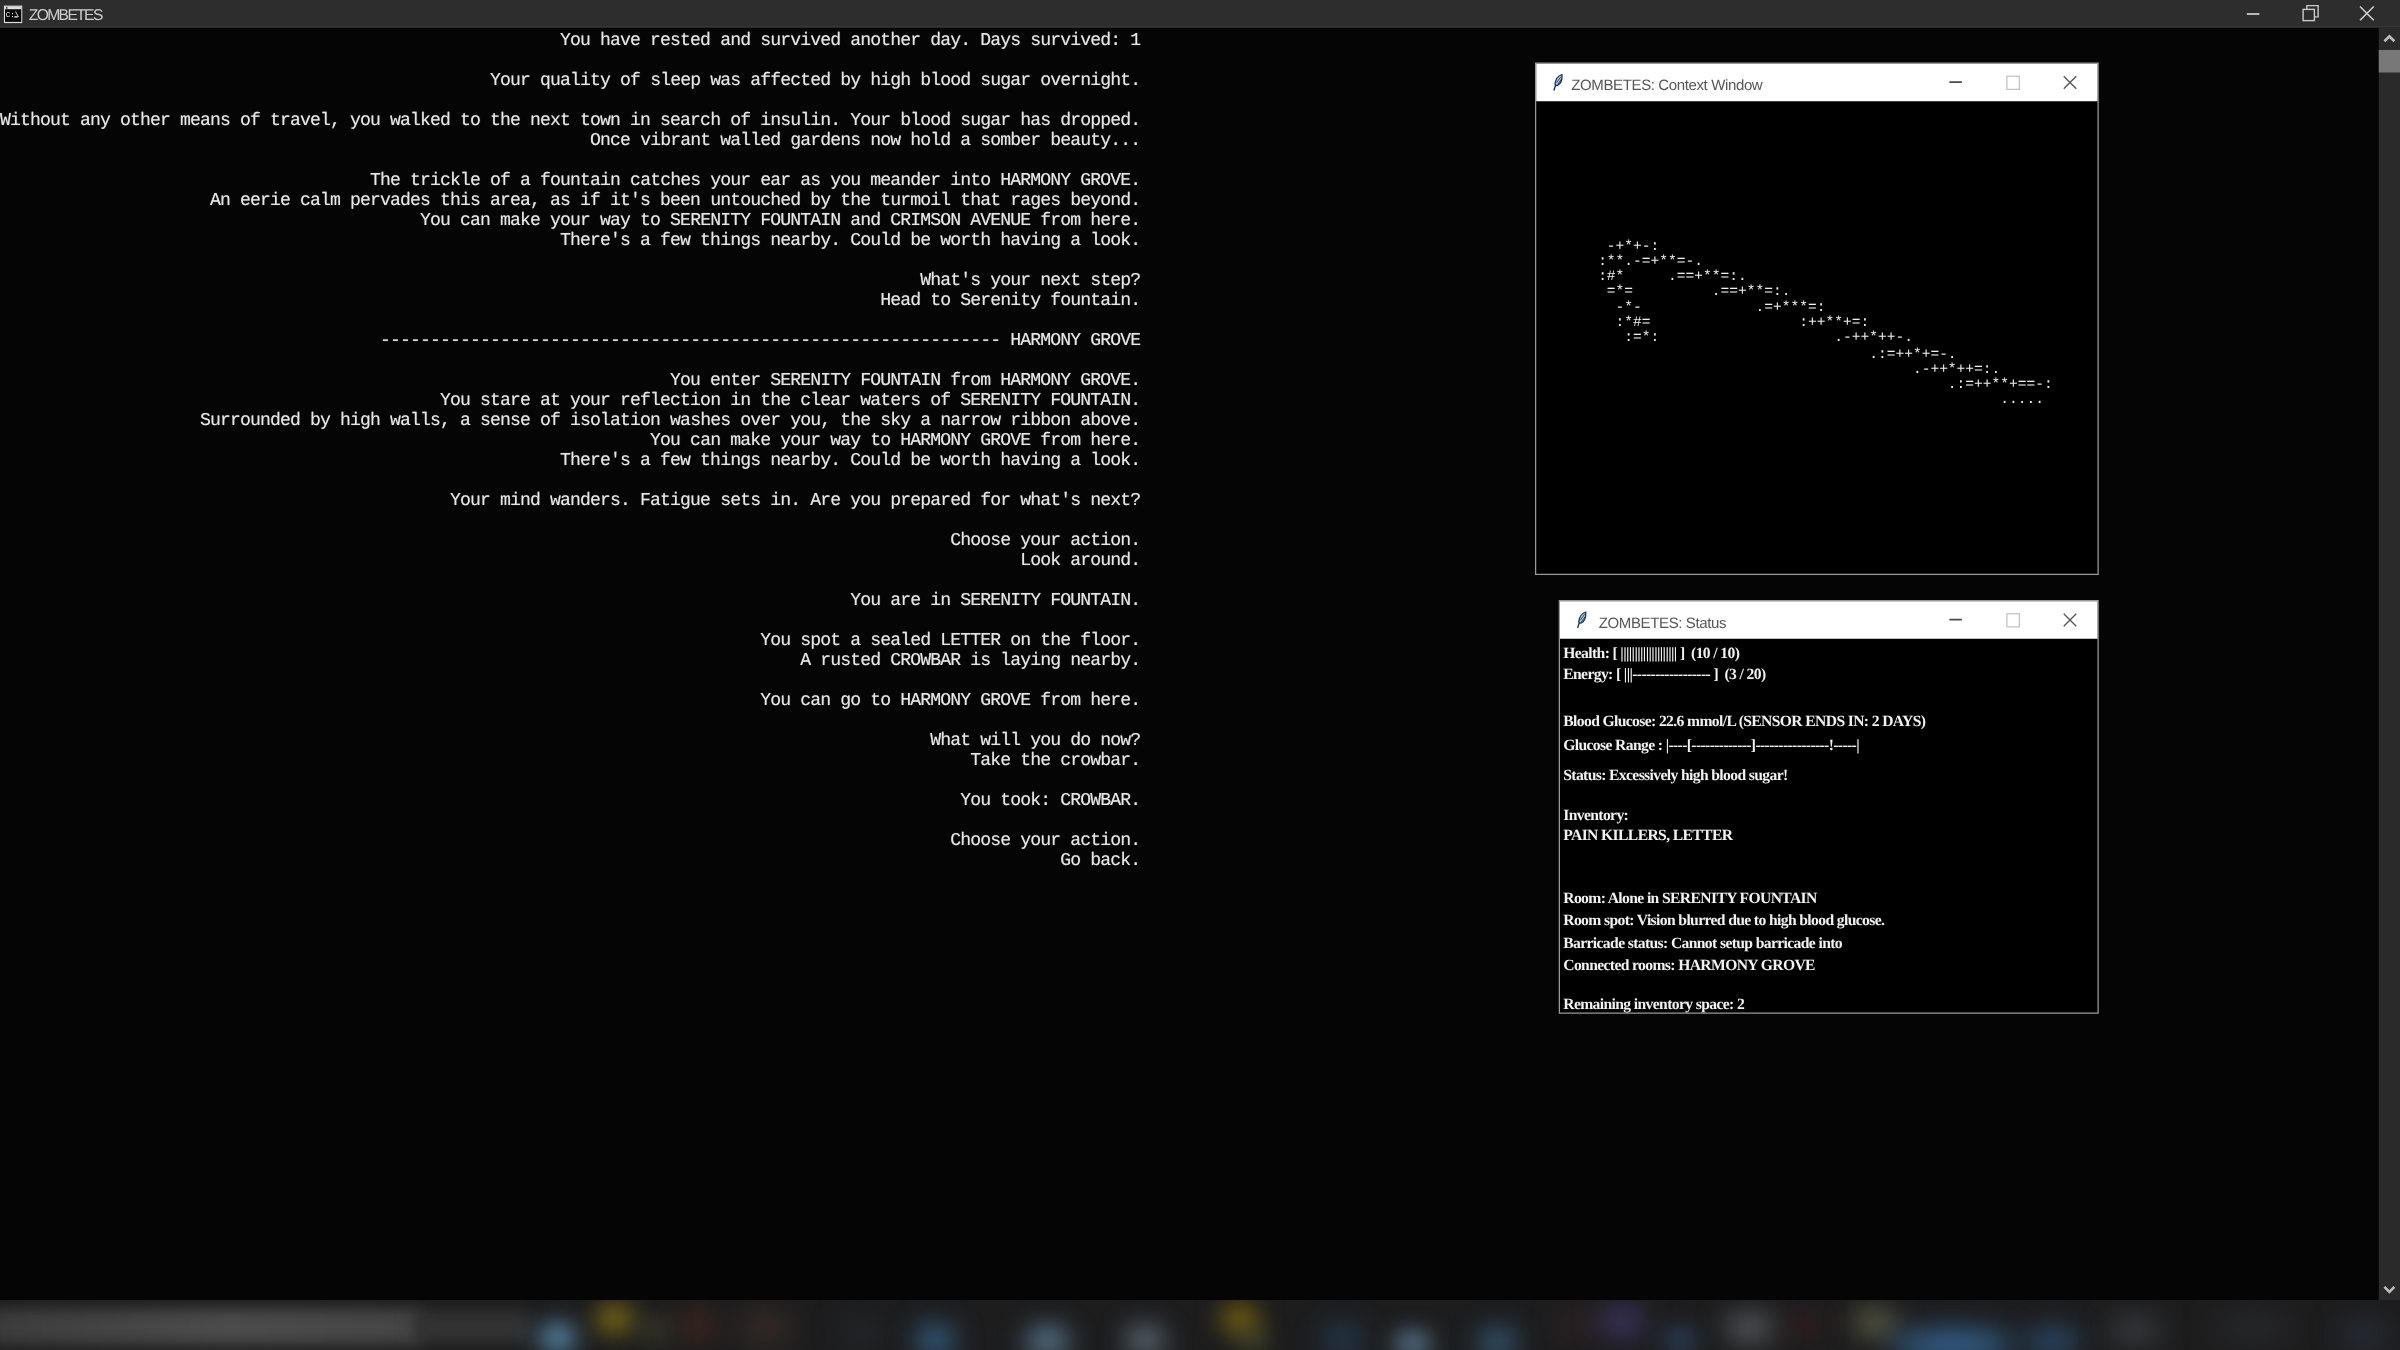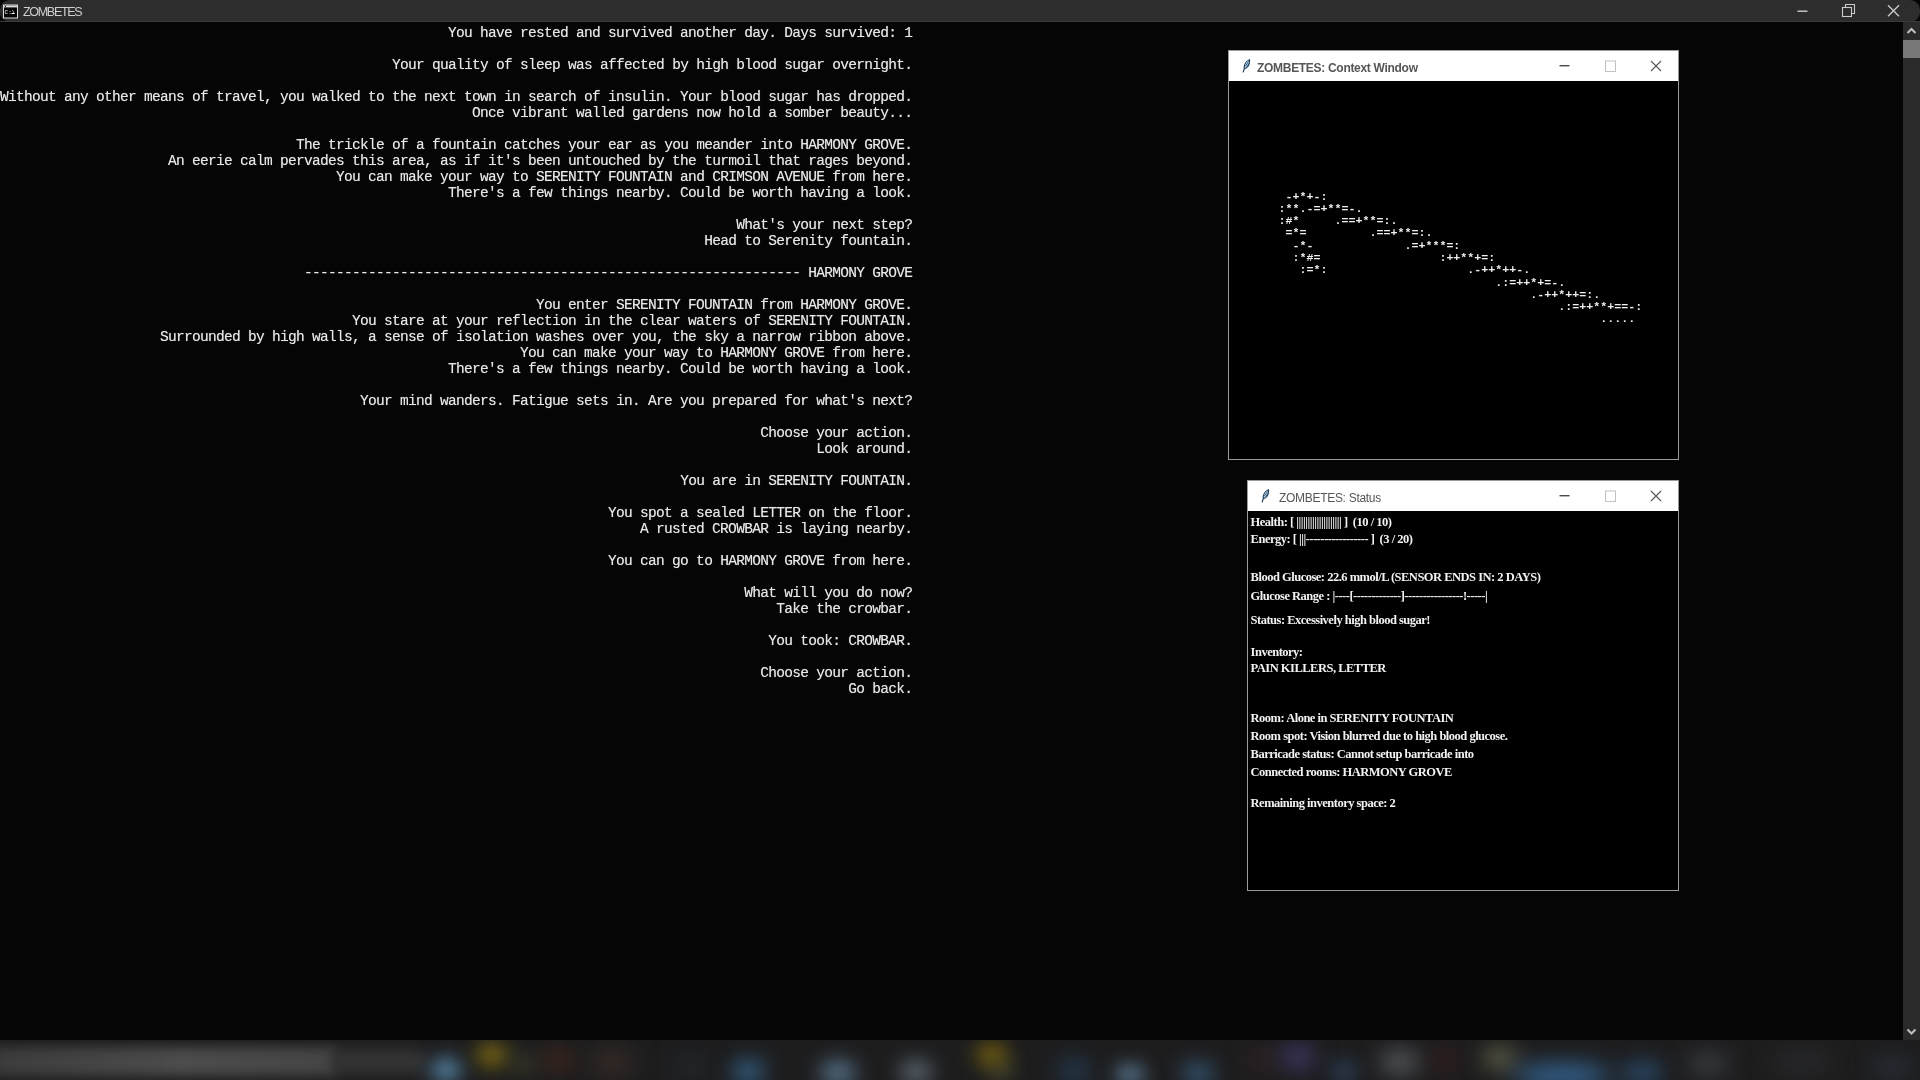--- a/index.html
+++ b/index.html
@@ -1,43 +1,43 @@
 <!DOCTYPE html>
 <html><head>
 <meta charset="utf-8">
 <style>
   * { margin:0; padding:0; box-sizing:border-box; }
   html,body { width:1920px; height:1080px; background:#050505; overflow:hidden; }
   body { position:relative; font-family:"Liberation Sans", sans-serif; }
 
   
-  #cbar { position:absolute; left:0; top:0; width:1920px; height:22px; background:#2e2d2d;border-radius:10px; }
+  #cbar { position:absolute; left:0; top:0; width:1920px; height:22px; background:#2e2d2d; }
   #cbar .title { position:absolute; left:23px; top:5px; font-size:12.5px; color:#cfcfcf; letter-spacing:-1.3px; }
   #cico { position:absolute; left:3px; top:3px; }
 
   
   #ctext { position:absolute; left:0px; top:24.5px; font-family:"Liberation Mono", monospace;
            font-size:14.5px; letter-spacing:-0.7px; line-height:16px; color:#e6e6e6; white-space:pre; text-shadow:0 0 0.8px rgba(235,235,235,0.55);text-align:right; }
 
   
   #sbar { position:absolute; left:1903px; top:22px; width:17px; height:1018px; background:#2a2a2a; }
   #sthumb { position:absolute; left:0px; top:18px; width:17px; height:18px; background:#787878; }
 
   
   .win { position:absolute; border:1px solid #9a9a9a; background:#000; }
   .tbar { position:absolute; left:0; top:0; right:0; height:30px; background:#ffffff; }
   .tbar .ttext { position:absolute; left:28px; top:10px; font-size:12px; letter-spacing:-0.3px; color:#565656; }
   .tico { position:absolute; left:13px; top:8px; }
   .wbtn { position:absolute; top:0; width:47px; height:30px; }
 
-  #ctxwin { left:1228px; top:50px; width:451px; height:410px;font-weight:bold; }
+  #ctxwin { left:1228px; top:50px; width:451px; height:410px; }
   #artpre { position:absolute; font-family:"Liberation Mono", monospace; font-size:11.66px;
             line-height:12.29px; color:#efefef; white-space:pre; left:49.5px; top:139.5px; }
 
-  #statwin { left:1247px; top:480px; width:432px; height:411px; }
+  #statwin { left:1247px; top:480px; width:432px; height:331px; }
   .sline { position:absolute; font-family:Liberation Serif, serif; font-weight:bold;
            font-size:12.5px; letter-spacing:-0.5px; line-height:18px; color:#f2f2f2; white-space:pre; left:2.6px; }
 
   
   #task { position:absolute; left:0; top:1040px; width:1920px; height:40px; background:#1d1d1e; overflow:hidden; }
   .blob { position:absolute; border-radius:50%; }
 </style>
 </head>
 <body>
 

